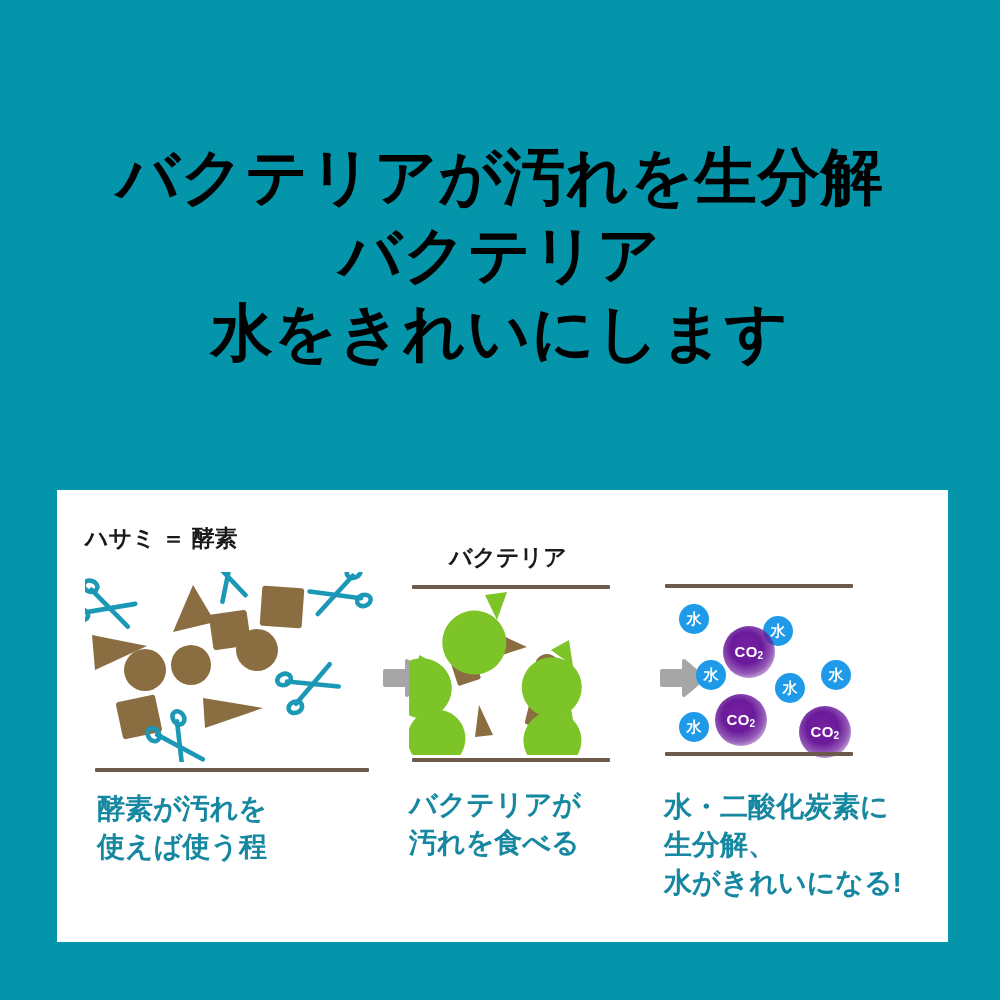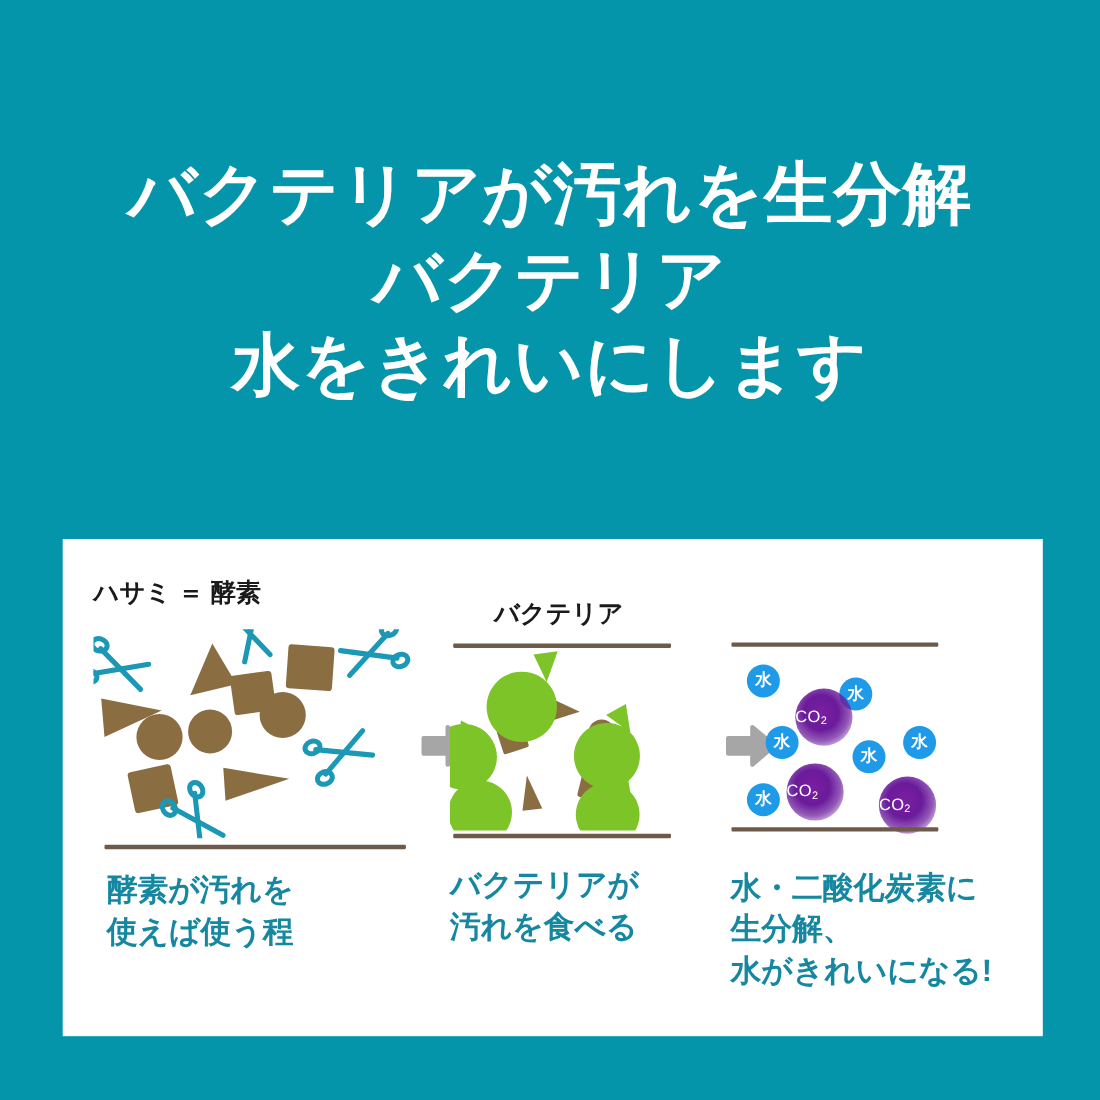--- a/index.html
+++ b/index.html
@@ -20,21 +20,21 @@
     background: #0495aa;
   }
 
   
   #headline {
     position: absolute;
     left: 0;
     top: 138px;
     width: 1000px;
     text-align: center;
-    color: #ffffff;
+    color: #000000;
     font-weight: bold;
     font-size: 62px;
     line-height: 78px;
     letter-spacing: 1px;
     white-space: nowrap;
   }
   #headline .hl-line { display: block; }
 
   
   #card {
@@ -131,24 +131,24 @@
     position: absolute;
     width: 52px;
     height: 52px;
     border-radius: 50%;
     background: radial-gradient(circle at 45% 42%,
                 #7b1fa2 0%, #6a1b9a 38%,
                 rgba(106,27,154,0.72) 62%,
                 rgba(124,60,170,0.28) 82%,
                 rgba(140,90,185,0) 100%);
     color: #ffffff;
-    font-weight: normal;
+    font-weight: bold;
     font-size: 15px;
     line-height: 52px;
-    text-align: left;
+    text-align: center;
     letter-spacing: 0.3px;
   }
   .co2 sub {
     font-size: 10px;
     vertical-align: baseline;
     position: relative;
     top: 2px;
   }
 </style>
 </head>

